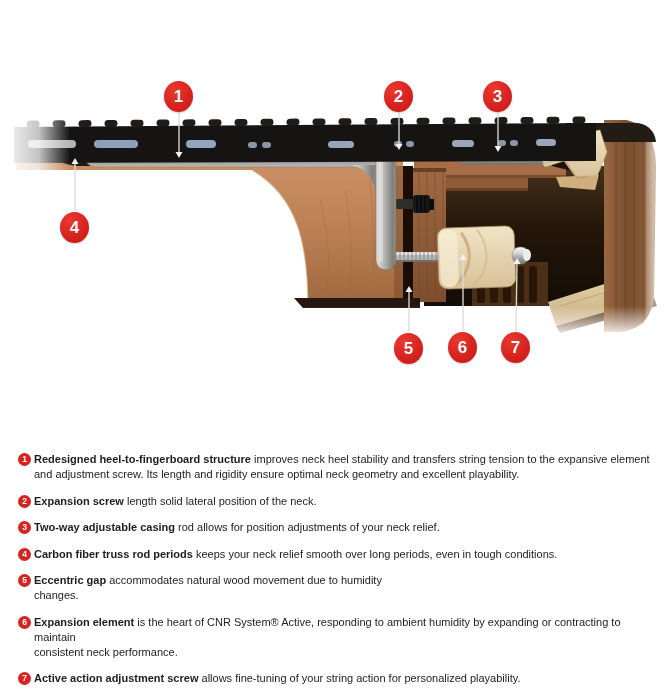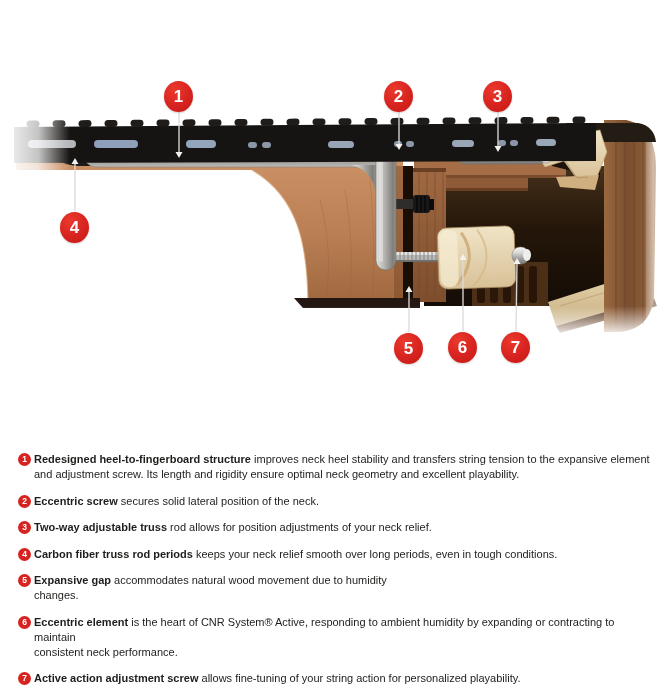--- a/index.html
+++ b/index.html
@@ -249,23 +249,23 @@
     <div class="marker" style="left:483px;top:81px;">3</div>
     <div class="marker" style="left:60px;top:212px;">4</div>
     <div class="marker" style="left:394px;top:333px;">5</div>
     <div class="marker" style="left:448px;top:332px;">6</div>
     <div class="marker" style="left:501px;top:332px;">7</div>
   </div>
 
   <div class="legend">
     <div class="legend-item"><span class="badge">1</span><span class="lead">Redesigned heel-to-fingerboard structure</span><span class="rest"> improves neck heel stability and transfers string tension to the expansive element
 and adjustment screw. Its length and rigidity ensure optimal neck geometry and excellent playability.</span></div>
-    <div class="legend-item"><span class="badge">2</span><span class="lead">Eccentric screw</span><span class="rest"> secures solid lateral position of the neck.</span></div>
-    <div class="legend-item"><span class="badge">3</span><span class="lead">Two-way adjustable truss</span><span class="rest"> rod allows for position adjustments of your neck relief.</span></div>
+    <div class="legend-item"><span class="badge">2</span><span class="lead">Expansion screw</span><span class="rest"> length solid lateral position of the neck.</span></div>
+    <div class="legend-item"><span class="badge">3</span><span class="lead">Two-way adjustable casing</span><span class="rest"> rod allows for position adjustments of your neck relief.</span></div>
     <div class="legend-item"><span class="badge">4</span><span class="lead">Carbon fiber truss rod periods</span><span class="rest"> keeps your neck relief smooth over long periods, even in tough conditions.</span></div>
-    <div class="legend-item"><span class="badge">5</span><span class="lead">Expansive gap</span><span class="rest"> accommodates natural wood movement due to humidity
+    <div class="legend-item"><span class="badge">5</span><span class="lead">Eccentric gap</span><span class="rest"> accommodates natural wood movement due to humidity
 changes.</span></div>
-    <div class="legend-item"><span class="badge">6</span><span class="lead">Eccentric element</span><span class="rest"> is the heart of CNR System® Active, responding to ambient humidity by expanding or contracting to maintain
+    <div class="legend-item"><span class="badge">6</span><span class="lead">Expansion element</span><span class="rest"> is the heart of CNR System® Active, responding to ambient humidity by expanding or contracting to maintain
 consistent neck performance.</span></div>
     <div class="legend-item"><span class="badge">7</span><span class="lead">Active action adjustment screw</span><span class="rest"> allows fine-tuning of your string action for personalized playability.</span></div>
   </div>
 
 </div>
 
 </body></html>

